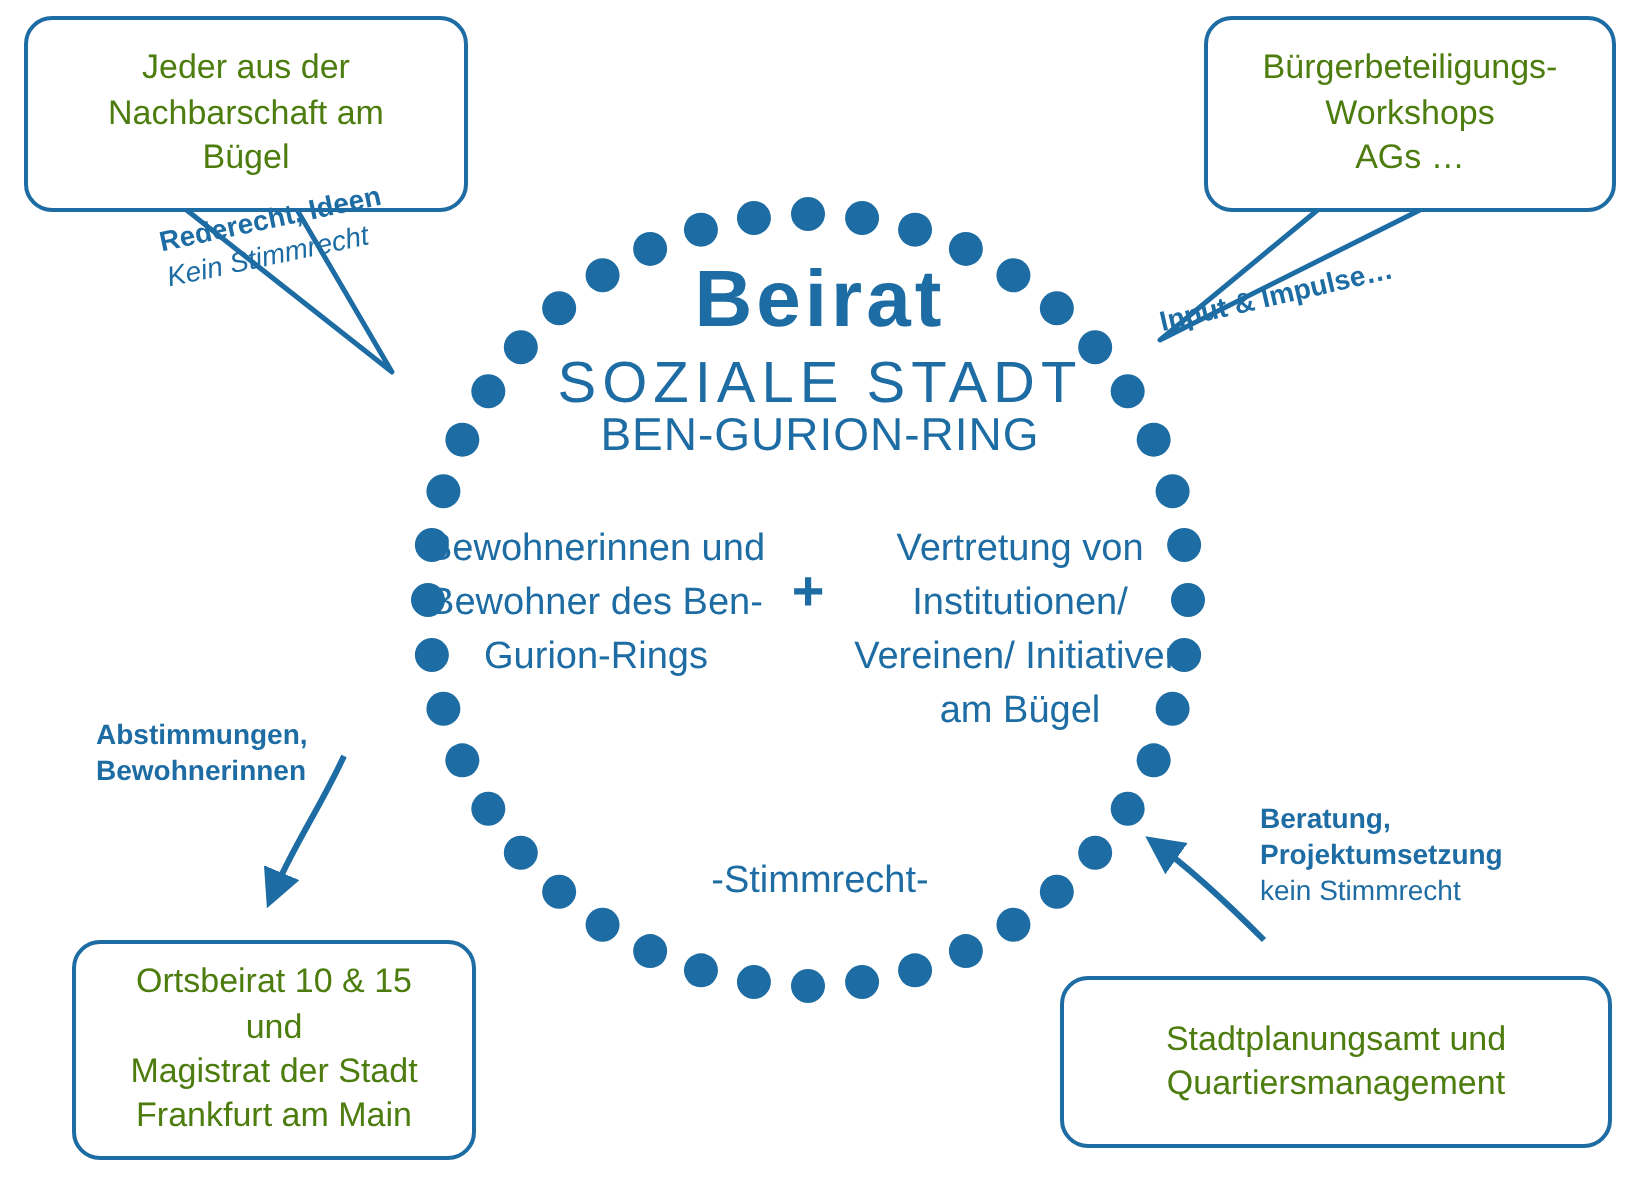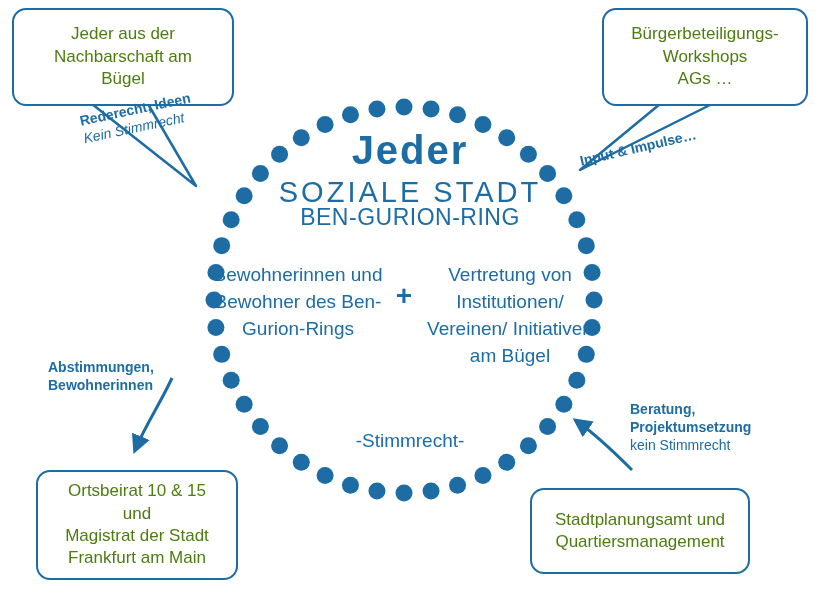--- a/index.html
+++ b/index.html
@@ -52,21 +52,21 @@
   }
   #callout-bottom-left {
     left: 36px;
     top: 470px;
     width: 202px;
     height: 110px;
   }
   #callout-bottom-right {
     left: 530px;
     top: 488px;
-    width: 220px;
+    width: 276px;
     height: 86px;
   }
   .circle-label {
     position: absolute;
     text-align: center;
     width: 100%;
     left: 0;
   }
   #title-main {
     top: 128px;
@@ -231,21 +231,21 @@
     <path d="M95,103 L152,103" stroke="#ffffff" stroke-width="4"></path>
 
     <path d="M660,104 L580,170 L712,104 Z" fill="#ffffff" stroke="#1d6ca3" stroke-width="2.5" stroke-linejoin="round"></path>
     <path d="M663,103 L709,103" stroke="#ffffff" stroke-width="4"></path>
 
     <path d="M172,378 C160,404 146,424 136,448" fill="none" stroke="#1d6ca3" stroke-width="3" marker-end="url(#arrowhead)"></path>
 
     <path d="M632,470 C608,446 592,432 578,422" fill="none" stroke="#1d6ca3" stroke-width="3" marker-end="url(#arrowhead)"></path>
   </svg>
 
-  <div class="circle-label" id="title-main">Jeder</div>
+  <div class="circle-label" id="title-main">Beirat</div>
   <div class="circle-label" id="title-sub1">SOZIALE STADT</div>
   <div class="circle-label" id="title-sub2">BEN-GURION-RING</div>
 
   <div id="col-left">Bewohnerinnen und Bewohner des Ben-Gurion-Rings</div>
   <div id="plus-sign">+</div>
   <div id="col-right">Vertretung von Institutionen/ Vereinen/ Initiativen am Bügel</div>
   <div id="stimmrecht">-Stimmrecht-</div>
 
   <div class="callout" id="callout-top-left">
     <div>Jeder aus der</div>

